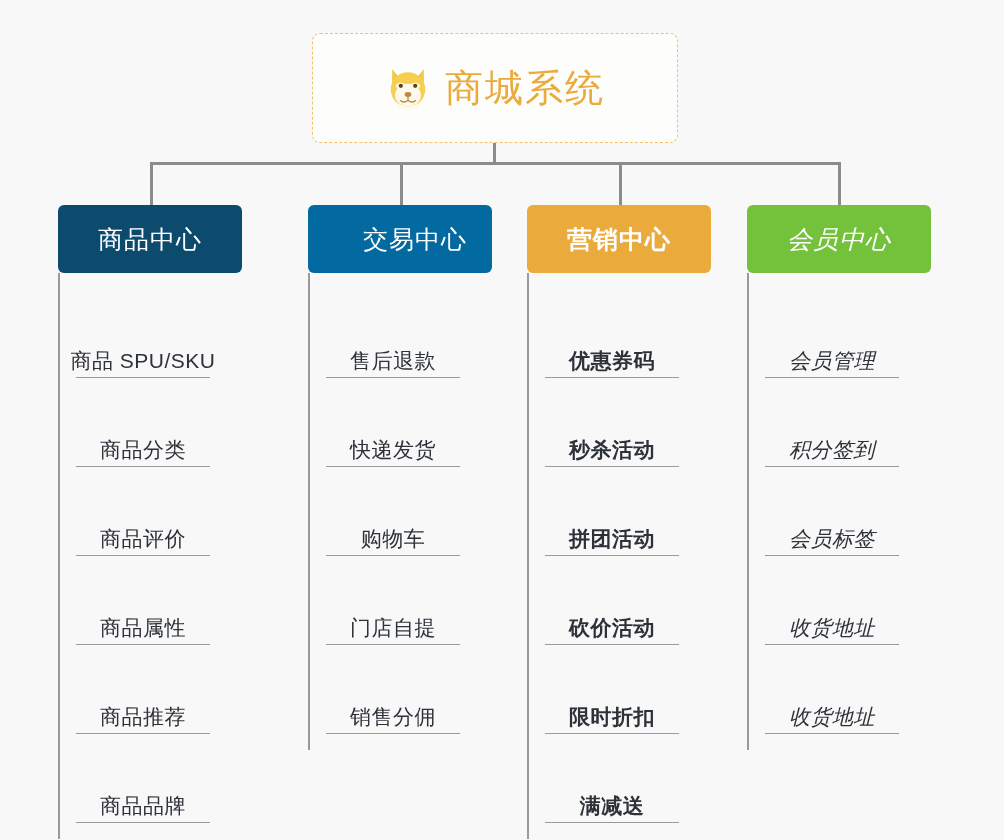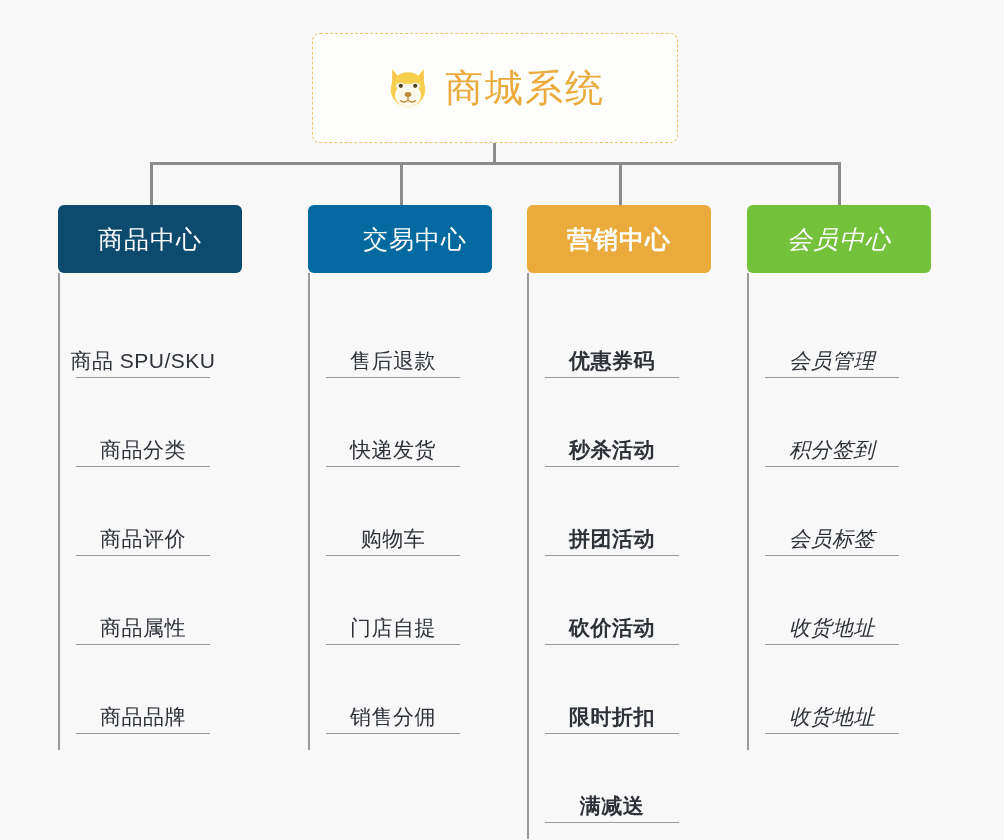--- a/index.html
+++ b/index.html
@@ -152,20 +152,23 @@
       <li class="leaf-item">
           <span class="leaf-label">商品分类</span>
         </li>
       <li class="leaf-item">
           <span class="leaf-label">商品评价</span>
         </li>
       <li class="leaf-item">
           <span class="leaf-label">商品属性</span>
         </li>
       <li class="leaf-item">
+          <span class="leaf-label">商品推荐</span>
+        </li>
+      <li class="leaf-item">
           <span class="leaf-label">商品品牌</span>
         </li>
     </ul>
   </div>
 
   <div class="branch branch-2">
     <div class="cat-box" style="background:#0369a1;padding-left:30px;">
       <span>交易中心</span>
     </div>
     <ul class="leaf-list">

